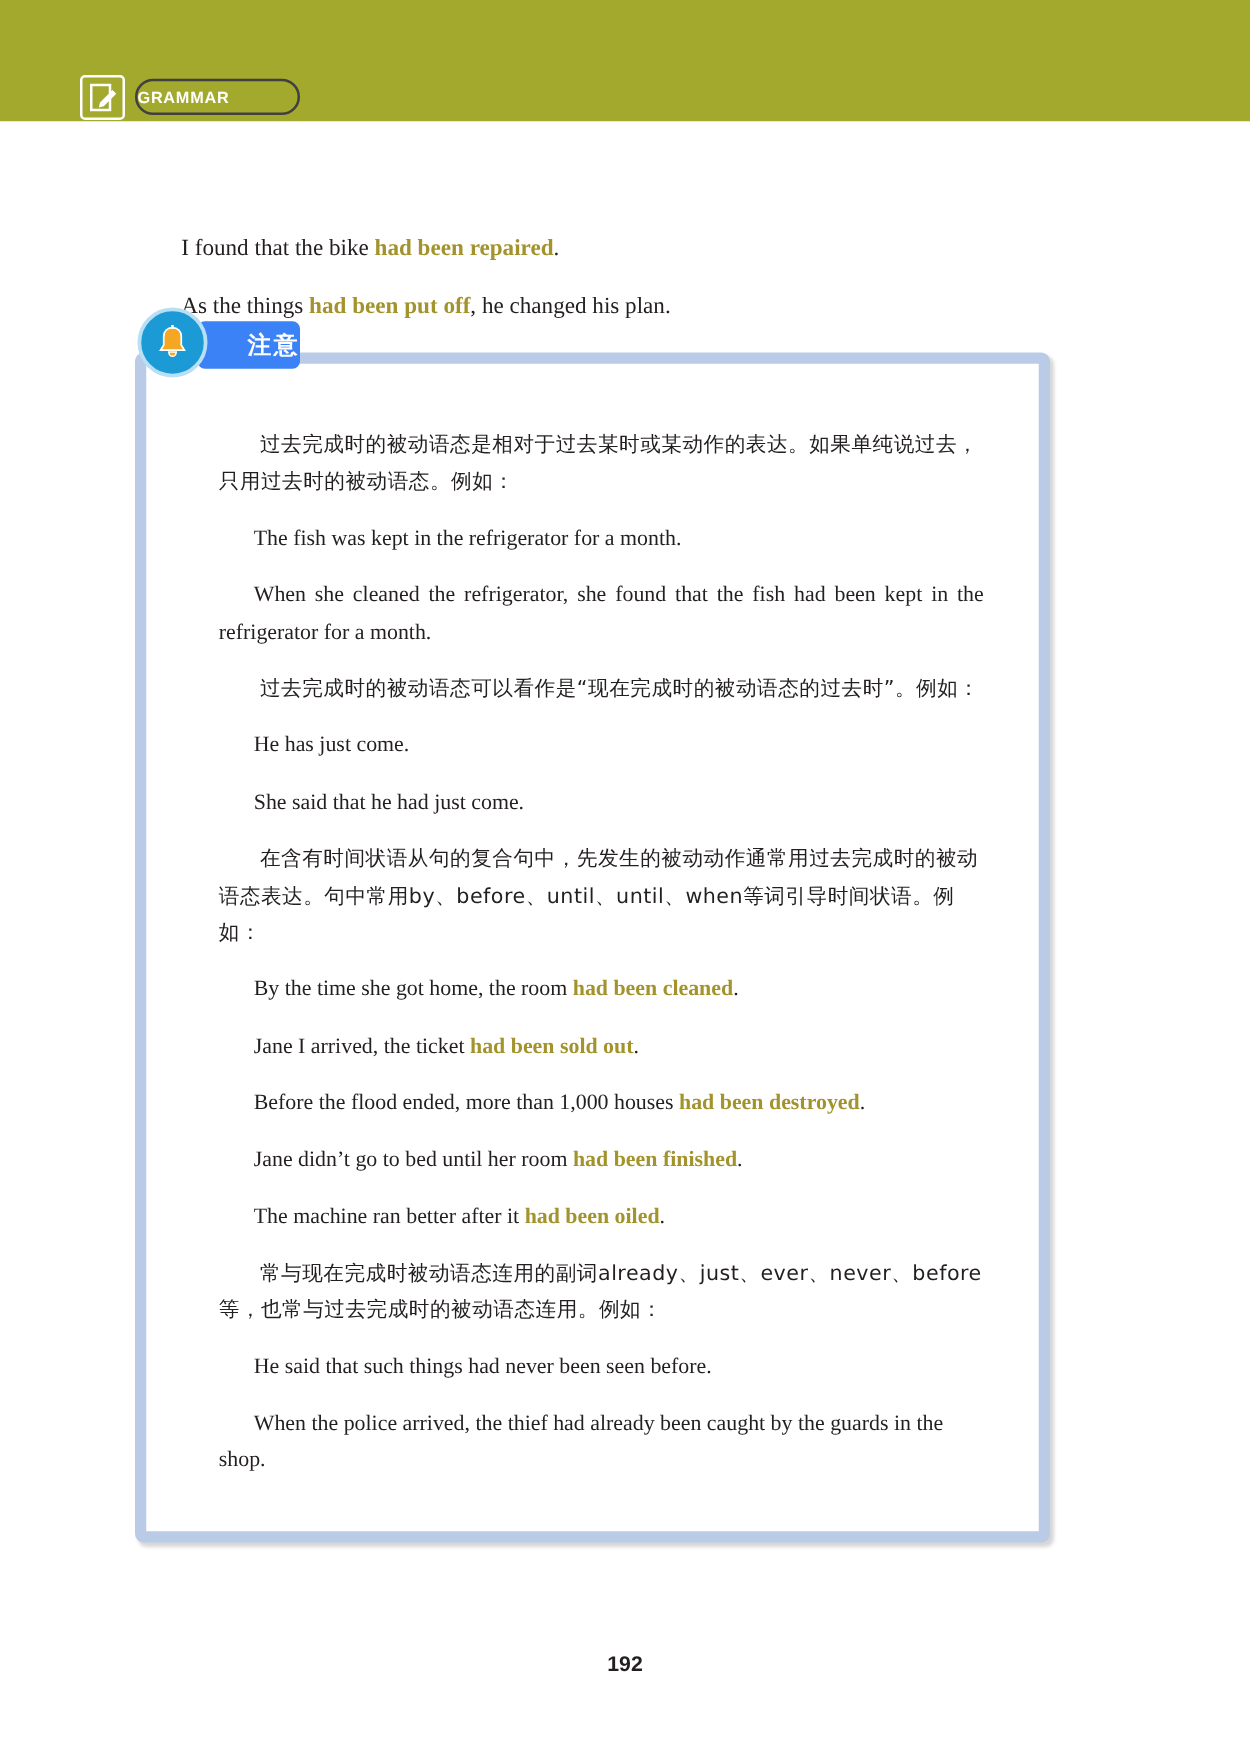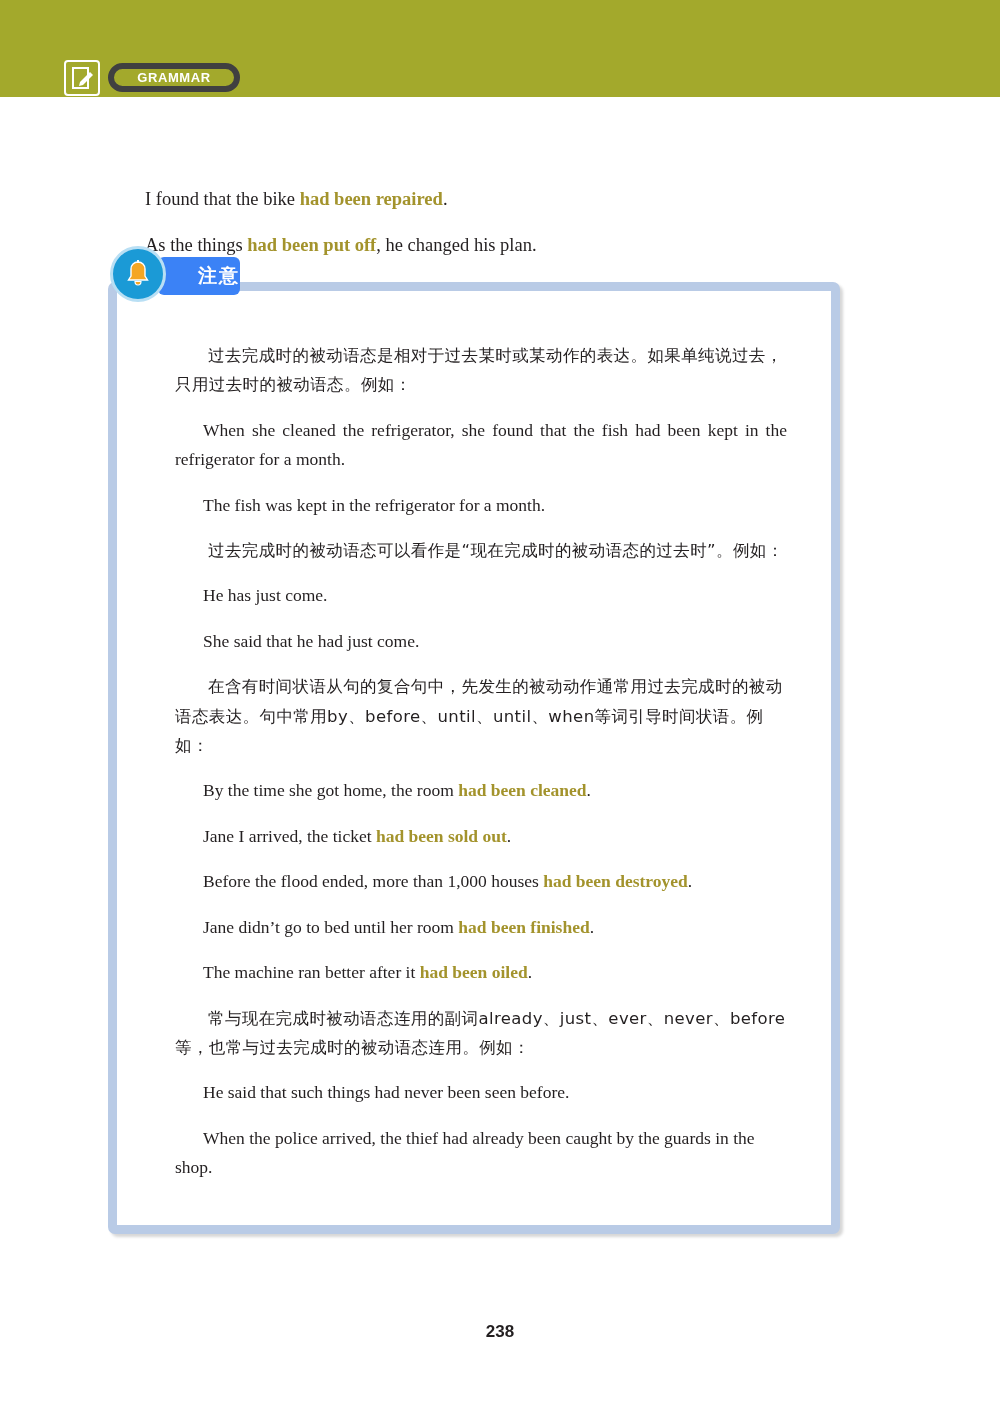--- a/index.html
+++ b/index.html
@@ -33,26 +33,25 @@
     border-radius: 4px;
     box-sizing: border-box;
   }
   .header-icon svg { display: block; }
   .header-pill {
     position: absolute;
     left: 108px;
     top: 63px;
     width: 132px;
     height: 29px;
-    border: 6px solid #404040;
+    border: 2px solid #404040;
     border-radius: 15px;
     box-sizing: border-box;
     display: flex;
     align-items: center;
-    justify-content: center;
   }
   .header-pill span {
     font-family: "Liberation Sans", sans-serif;
     font-weight: bold;
     font-size: 13px;
     letter-spacing: 0.6px;
     color: #ffffff;
   }
 
   
@@ -195,22 +194,22 @@
     </svg>
   </div>
   <div class="note-tab">
     <span>注意</span>
   </div>
 
   <div class="note-box">
     <div class="note-body">
 
       <p class="p-cn">过去完成时的被动语态是相对于过去某时或某动作的表达。如果单纯说过去，只用过去时的被动语态。例如：</p>
+      <p class="p-en">The fish was kept in the refrigerator for a month.</p>
       <p class="p-en p-en-just">When she cleaned the refrigerator, she found that the fish had been kept in the refrigerator for a month.</p>
-      <p class="p-en">The fish was kept in the refrigerator for a month.</p>
       <p class="p-cn">过去完成时的被动语态可以看作是“现在完成时的被动语态的过去时”。例如：</p>
       <p class="p-en">He has just come.</p>
       <p class="p-en">She said that he had just come.</p>
       <p class="p-cn">在含有时间状语从句的复合句中，先发生的被动动作通常用过去完成时的被动语态表达。句中常用by、before、until、until、when等词引导时间状语。例如：</p>
 
       <p class="p-en">
         <span>By the time she got home, the room </span><span class="kw">had been cleaned</span><span>.</span>
       </p>
       <p class="p-en">
         <span>Jane I arrived, the ticket </span><span class="kw">had been sold out</span><span>.</span>
@@ -226,13 +225,13 @@
       </p>
 
       <p class="p-cn">常与现在完成时被动语态连用的副词already、just、ever、never、before等，也常与过去完成时的被动语态连用。例如：</p>
       <p class="p-en">He said that such things had never been seen before.</p>
       <p class="p-en">When the police arrived, the thief had already been caught by the guards in the shop.</p>
 
     </div>
   </div>
 </div>
 
-<div class="page-number">238</div>
+<div class="page-number">192</div>
 
 </body></html>

